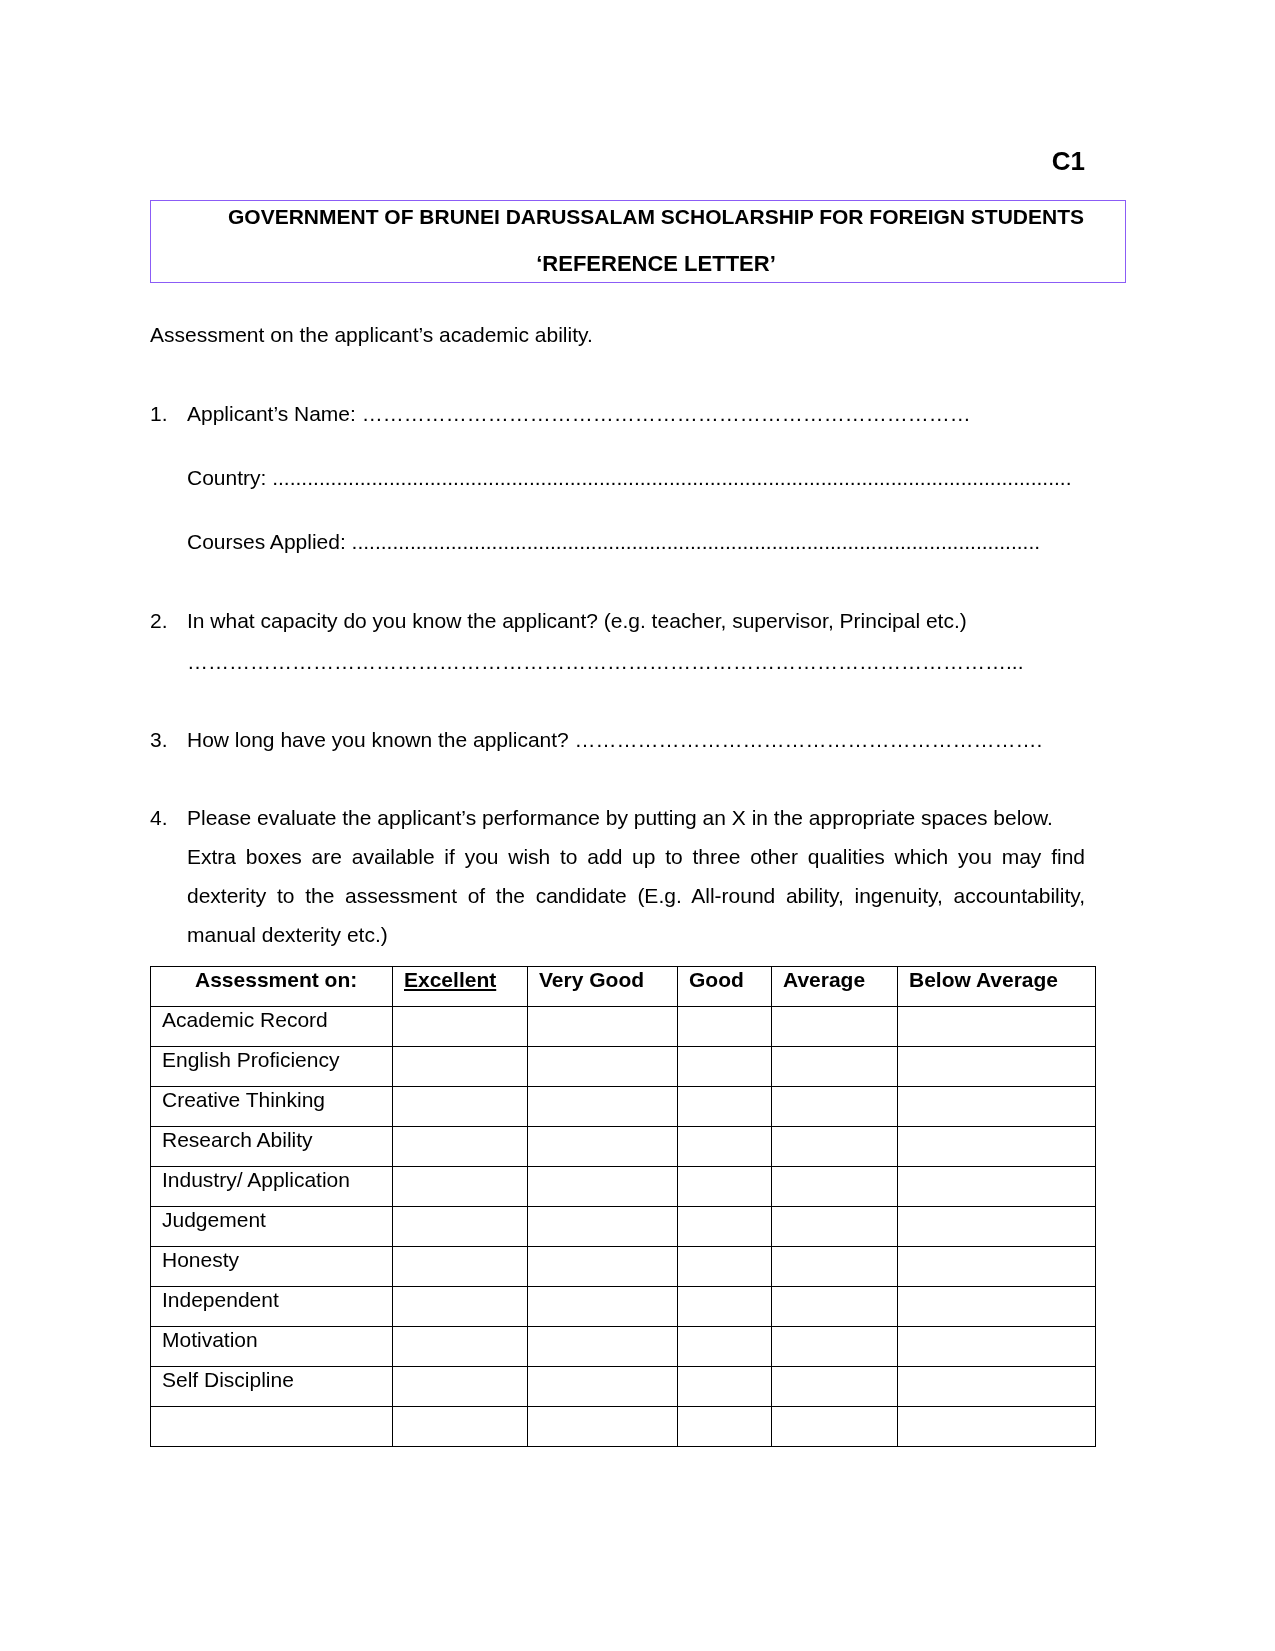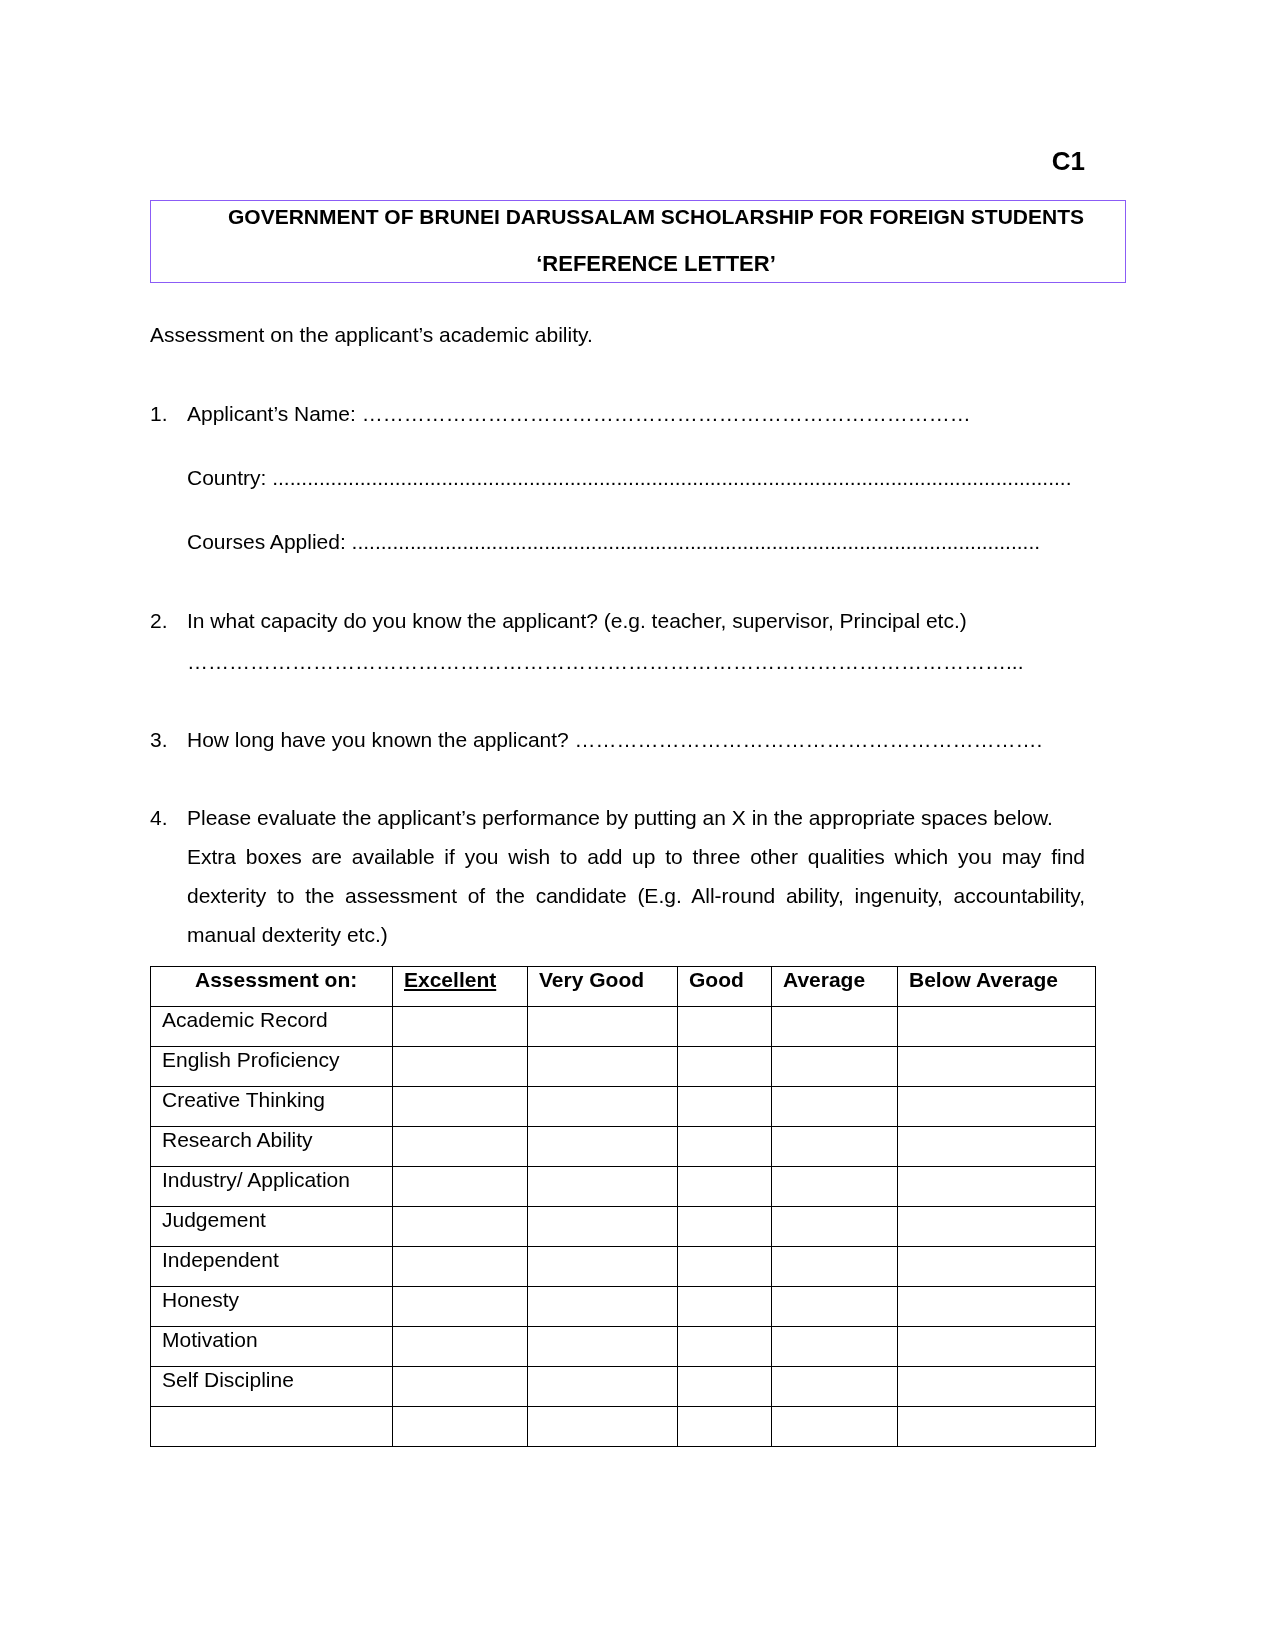--- a/index.html
+++ b/index.html
@@ -114,29 +114,29 @@
       </tr>
       <tr>
         <td>Judgement</td>
         <td></td>
         <td></td>
         <td></td>
         <td></td>
         <td></td>
       </tr>
       <tr>
-        <td>Independent</td>
+        <td>Honesty</td>
         <td></td>
         <td></td>
         <td></td>
         <td></td>
         <td></td>
       </tr>
       <tr>
-        <td>Honesty</td>
+        <td>Independent</td>
         <td></td>
         <td></td>
         <td></td>
         <td></td>
         <td></td>
       </tr>
       <tr>
         <td>Motivation</td>
         <td></td>
         <td></td>

